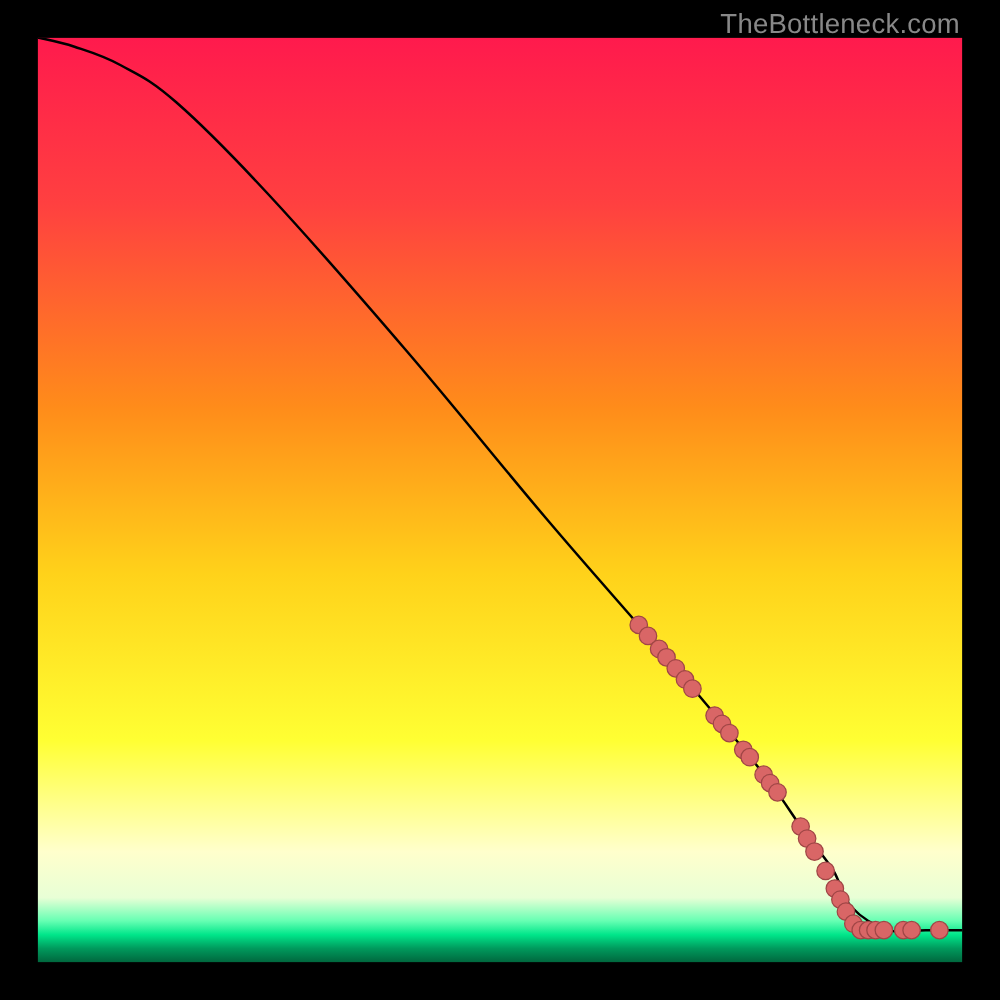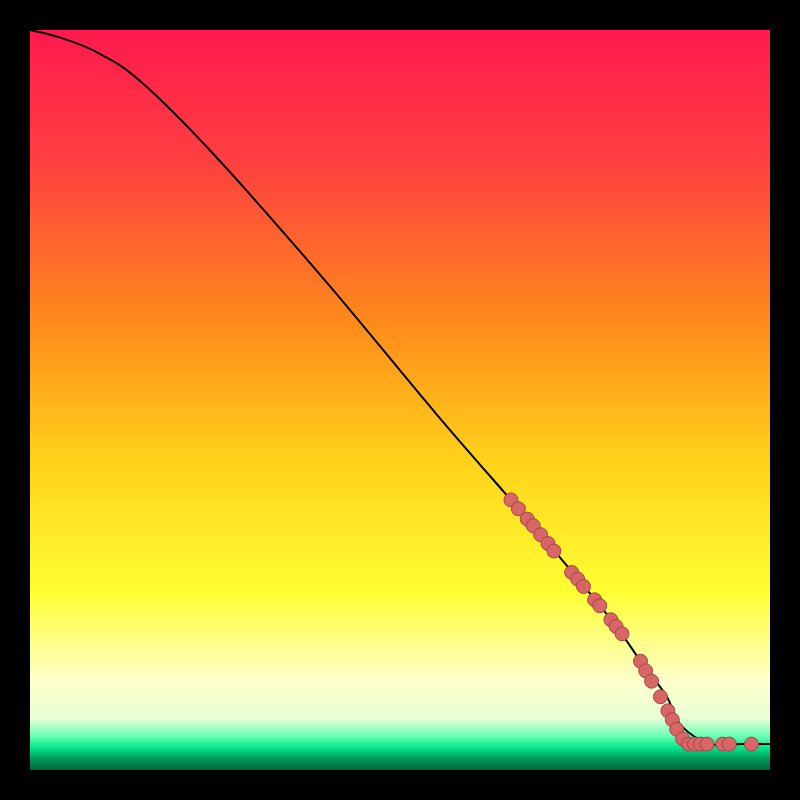--- a/index.html
+++ b/index.html
@@ -46,20 +46,21 @@
     left: 0;
     top: 0;
     width: 100%;
     height: 100%;
   }
 </style>
 </head>
 <body>
 
 <div class="frame">
+  <div class="watermark">TheBottleneck.com</div>
   <div class="plot-area">
     <svg class="gradient" viewBox="0 0 740 740" preserveAspectRatio="none">
       <defs>
         <linearGradient id="bg-grad" x1="0" y1="0" x2="0" y2="1">
             <stop offset="0.00%" stop-color="#ff1a4d"></stop>
             <stop offset="18.00%" stop-color="#ff4040"></stop>
             <stop offset="40.00%" stop-color="#ff8c1a"></stop>
             <stop offset="58.00%" stop-color="#ffd21a"></stop>
             <stop offset="76.00%" stop-color="#ffff33"></stop>
             <stop offset="88.00%" stop-color="#ffffcc"></stop>

